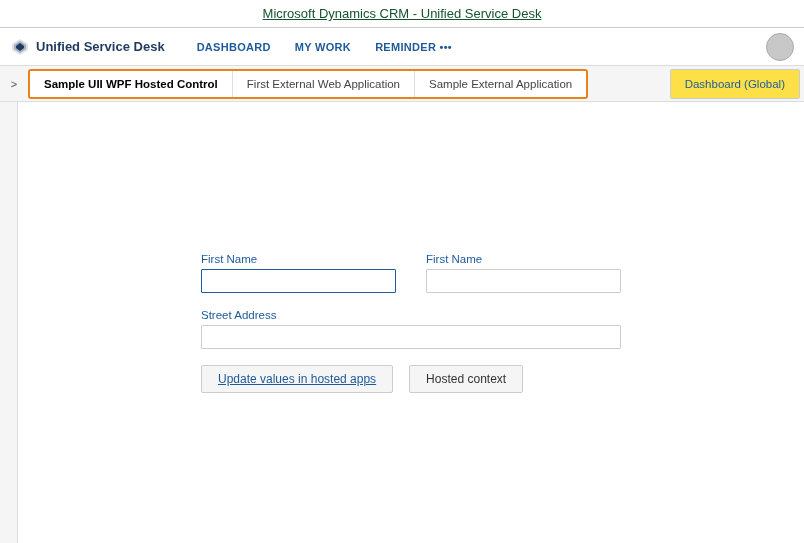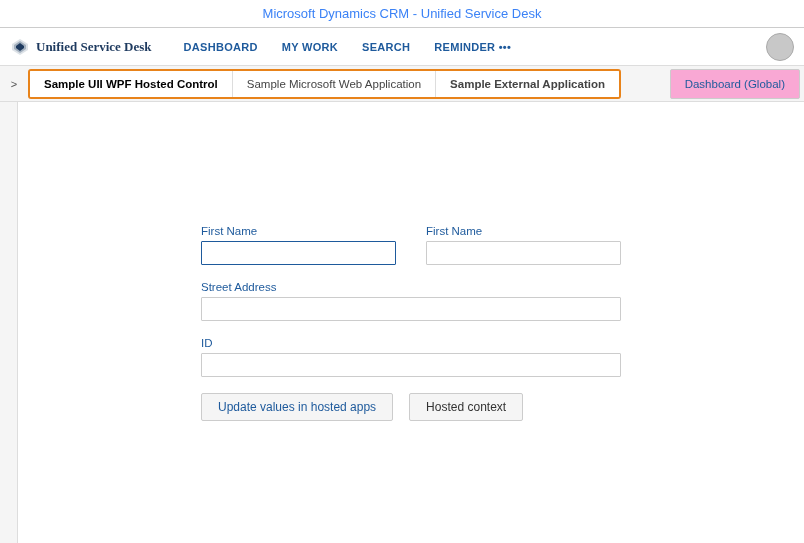--- a/index.html
+++ b/index.html
@@ -14,22 +14,23 @@
 
     
     .title-bar {
       background: #fff;
       border-bottom: 1px solid #ccc;
       height: 28px;
       display: flex;
       align-items: center;
       justify-content: center;
       font-size: 13px;
-      color: #3b82f6;
+      color: #14532d;
       font-weight: 400;
+      text-decoration: underline;
     }
 
     
     .nav-bar {
       background: #fff;
       border-bottom: 1px solid #ddd;
       height: 38px;
       display: flex;
       align-items: center;
       padding: 0 10px;
@@ -37,21 +38,20 @@
     }
 
     .nav-logo {
       display: flex;
       align-items: center;
       gap: 6px;
       color: #1e3a5f;
       font-weight: 600;
       font-size: 13px;
       margin-right: 20px;
-      font-family: Liberation Serif, serif;
     }
 
     .nav-logo-icon {
       width: 20px;
       height: 20px;
     }
 
     .nav-links {
       display: flex;
       align-items: flex-end;
@@ -125,21 +125,20 @@
       align-items: center;
       font-size: 11.5px;
       cursor: pointer;
       white-space: nowrap;
       background: #fff;
       border-right: 1px solid #ddd;
     }
 
     .tab:last-child {
       border-right: none;
-      font-weight: bold;
     }
 
     .tab.active {
       font-weight: 600;
       color: #000;
     }
 
     .tab:not(.active) {
       color: #444;
     }
@@ -149,21 +148,21 @@
     }
 
     .tab-global {
       padding: 0 14px;
       display: flex;
       align-items: center;
       font-size: 11.5px;
       cursor: pointer;
       white-space: nowrap;
       color: #1e5a9c;
-      background: #f9a8d4;
+      background: #fde047;
       border: 1px solid #ccc;
       border-radius: 2px;
       height: 30px;
       margin-left: auto;
     }
 
     
     .main-content {
       display: flex;
       height: calc(543px - 28px - 38px - 36px);
@@ -252,20 +251,21 @@
       border: 1px solid #ccc;
       border-radius: 2px;
       font-size: 12px;
       cursor: pointer;
       color: #333;
       white-space: nowrap;
     }
 
     .btn-highlight {
       color: #1e5a9c;
+      text-decoration: underline;
     }
   </style>
 </head>
 <body>
 
 <div class="title-bar">
   <span>Microsoft Dynamics CRM - Unified Service Desk</span>
 </div>
 
 <div class="nav-bar">
@@ -273,38 +273,37 @@
     <svg class="nav-logo-icon" viewBox="0 0 20 20" fill="none">
       <polygon points="10,2 18,7 18,13 10,18 2,13 2,7" fill="#1e3a5f" opacity="0.15"></polygon>
       <polygon points="10,4 16,8 16,12 10,16 4,12 4,8" fill="#1e3a5f" opacity="0.3"></polygon>
       <polygon points="10,6 14,9 14,11 10,14 6,11 6,9" fill="#1e3a5f"></polygon>
     </svg>
     <span>Unified Service Desk</span>
   </div>
   <div class="nav-links">
     <button class="nav-link">DASHBOARD</button>
     <button class="nav-link">MY WORK</button>
-    <button class="nav-link">SEARCH</button>
     <button class="nav-link">REMINDER •••</button>
   </div>
   <div class="nav-right">
     <div class="nav-avatar"></div>
   </div>
 </div>
 
 <div class="tab-bar">
   <div class="tab-expand-btn">
     <span>&gt;</span>
   </div>
   <div class="tab-group">
     <div class="tab active">
       <span>Sample UII WPF Hosted Control</span>
     </div>
     <div class="tab">
-      <span>Sample Microsoft Web Application</span>
+      <span>First External Web Application</span>
     </div>
     <div class="tab">
       <span>Sample External Application</span>
     </div>
   </div>
   <div class="tab-separator"></div>
   <div class="tab-global">
     <span>Dashboard (Global)</span>
   </div>
 </div>
@@ -326,26 +325,20 @@
           </div>
         </div>
 
         <div class="form-row-single">
           <div class="form-group full">
             <label class="form-label">Street Address</label>
             <input class="form-input" type="text" style="width: 100%;">
           </div>
         </div>
 
-        <div class="form-row-single">
-          <div class="form-group full">
-            <label class="form-label">ID</label>
-            <input class="form-input" type="text" style="width: 100%;">
-          </div>
-        </div>
 
         <div class="btn-row">
           <button class="btn btn-highlight">
             <span>Update values in hosted apps</span>
           </button>
           <button class="btn">
             <span>Hosted context</span>
           </button>
         </div>
 

